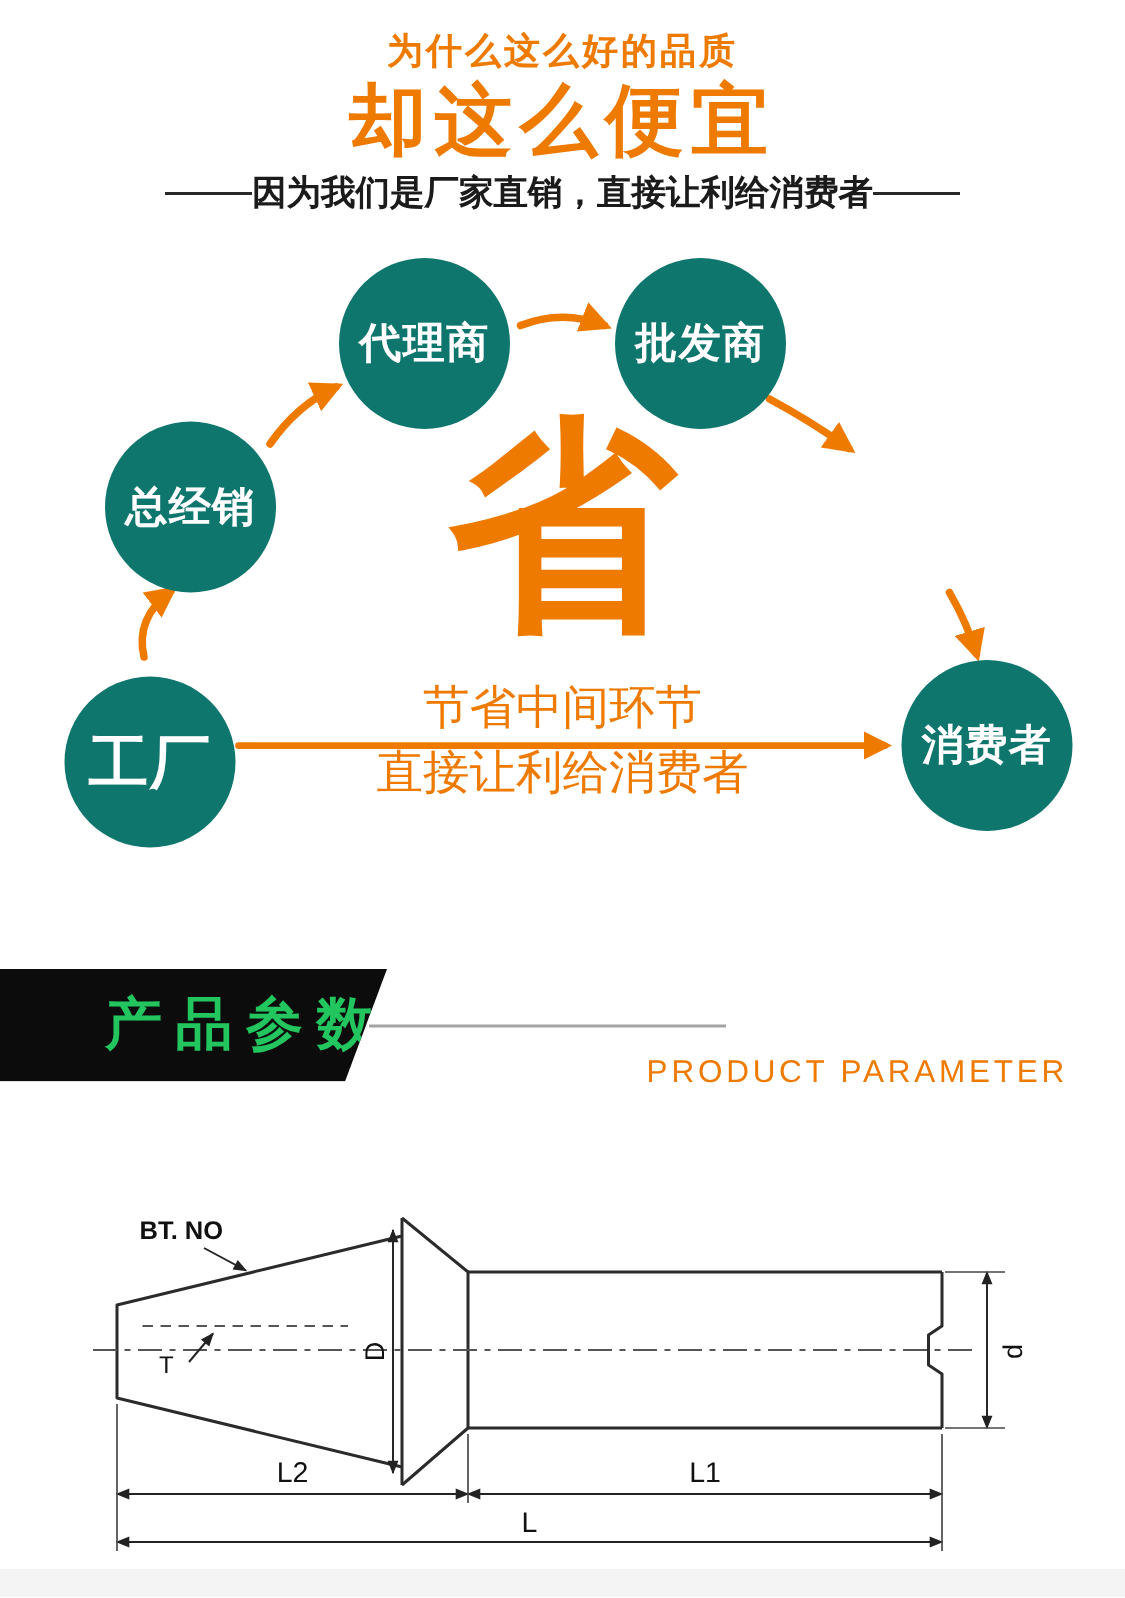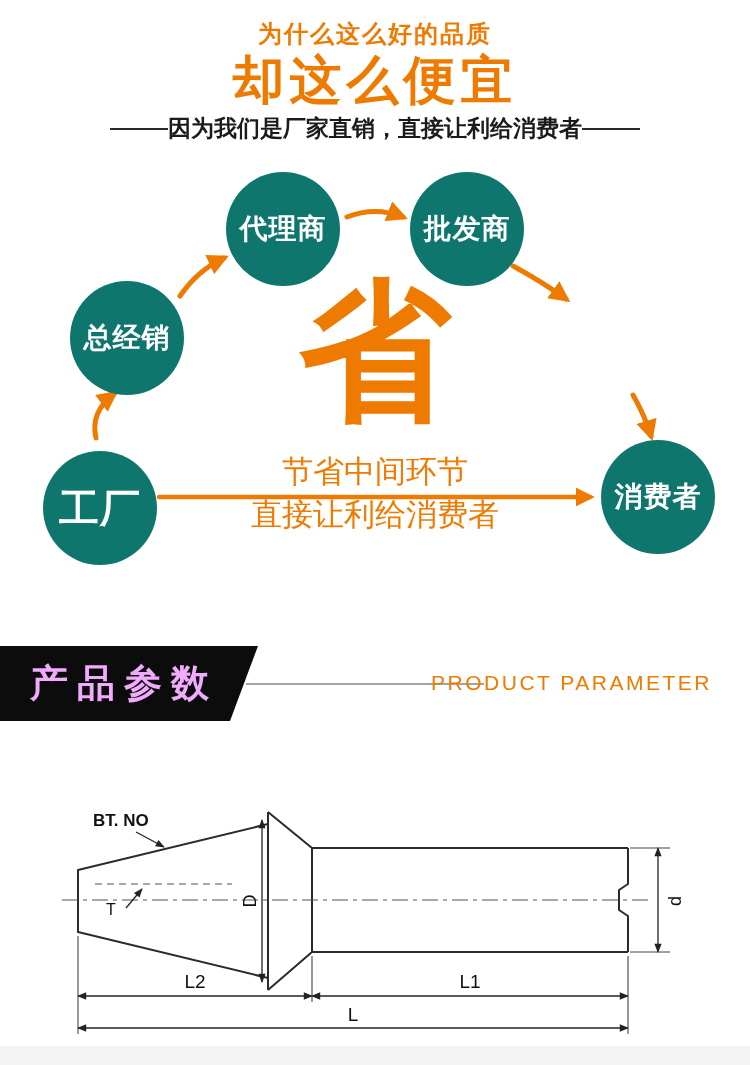--- a/index.html
+++ b/index.html
@@ -28,24 +28,24 @@
   .n-store{left:555px;top:284px;}
   .n-consumer{left:601px;top:440px;}
   .big-save{position:absolute;top:268px;left:0;right:0;text-align:center;
             font-size:152px;line-height:1.1;font-weight:900;color:#EF7A00;}
   .flow-captions{position:absolute;top:450px;left:0;right:0;text-align:center;
                  color:#EF7A00;font-weight:400;font-size:31px;line-height:43px;}
 
   
   .param-badge{position:absolute;left:0;top:646px;width:258px;height:75px;background:#0c0c0c;
                clip-path:polygon(0 0,100% 0,calc(100% - 28px) 100%,0 100%);}
-  .param-badge span{display:block;line-height:75px;padding-left:30px;color:#f0abfc;
-                    font-size:38px;font-weight:700;letter-spacing:9px;white-space:nowrap;}
+  .param-badge span{display:block;line-height:75px;padding-left:30px;color:#22c55e;
+                    font-size:38px;font-weight:700;letter-spacing:9px;white-space:nowrap;text-align:right;}
   .param-line{position:absolute;left:246px;top:683px;width:238px;height:2px;background:#a3a3a3;}
-  .param-en{position:absolute;right:38px;top:671px;color:#EF7A00;font-size:21px;
+  .param-en{position:absolute;right:38px;top:703px;color:#EF7A00;font-size:21px;
             letter-spacing:2.5px;font-weight:500;white-space:nowrap;}
 
   .bottom-strip{position:absolute;left:0;right:0;top:1046px;height:19px;background:#f4f4f4;}
 
   svg text{font-family:"Liberation Sans","DejaVu Sans",sans-serif;fill:#111;}
 </style>
 </head>
 <body>
 
 <div class="page">

